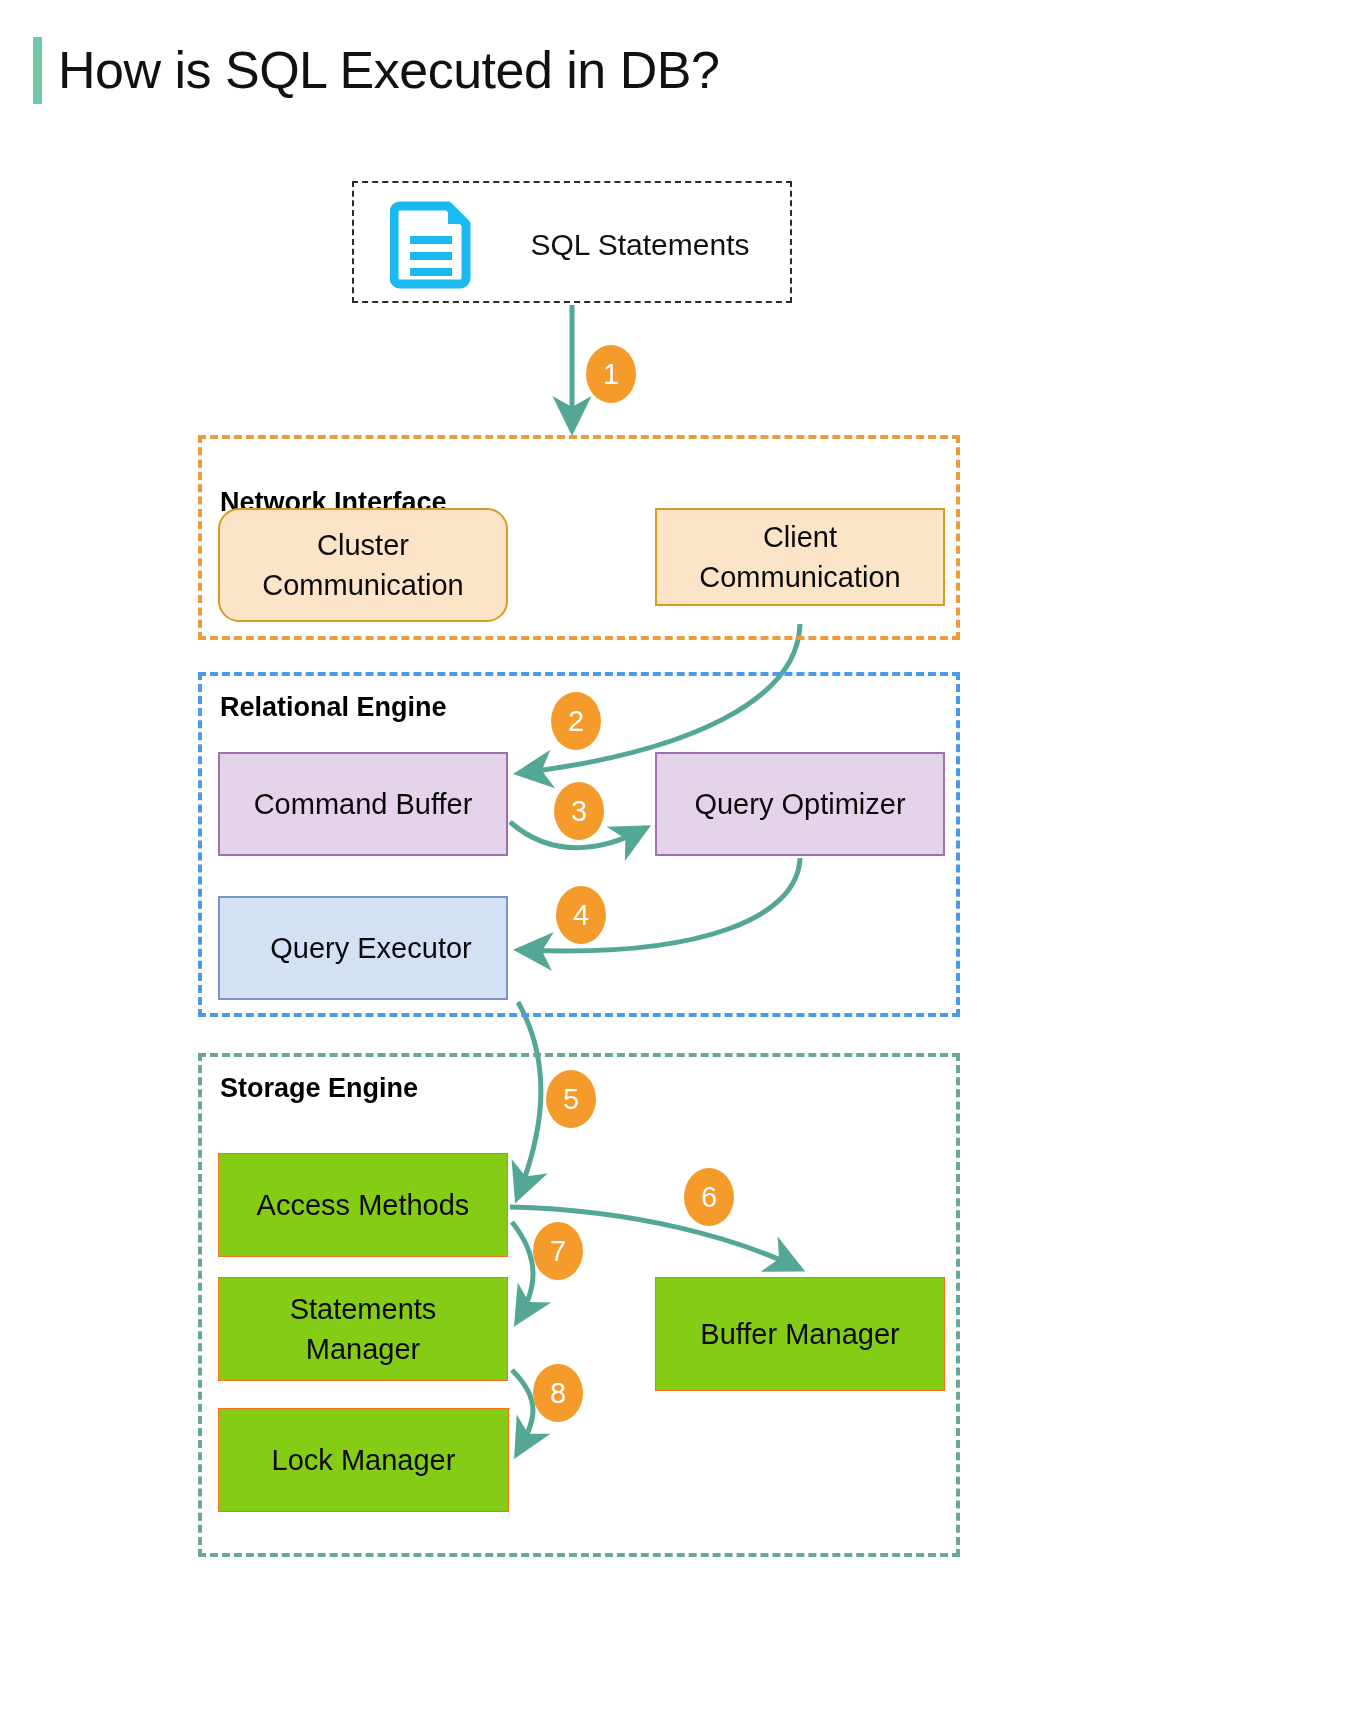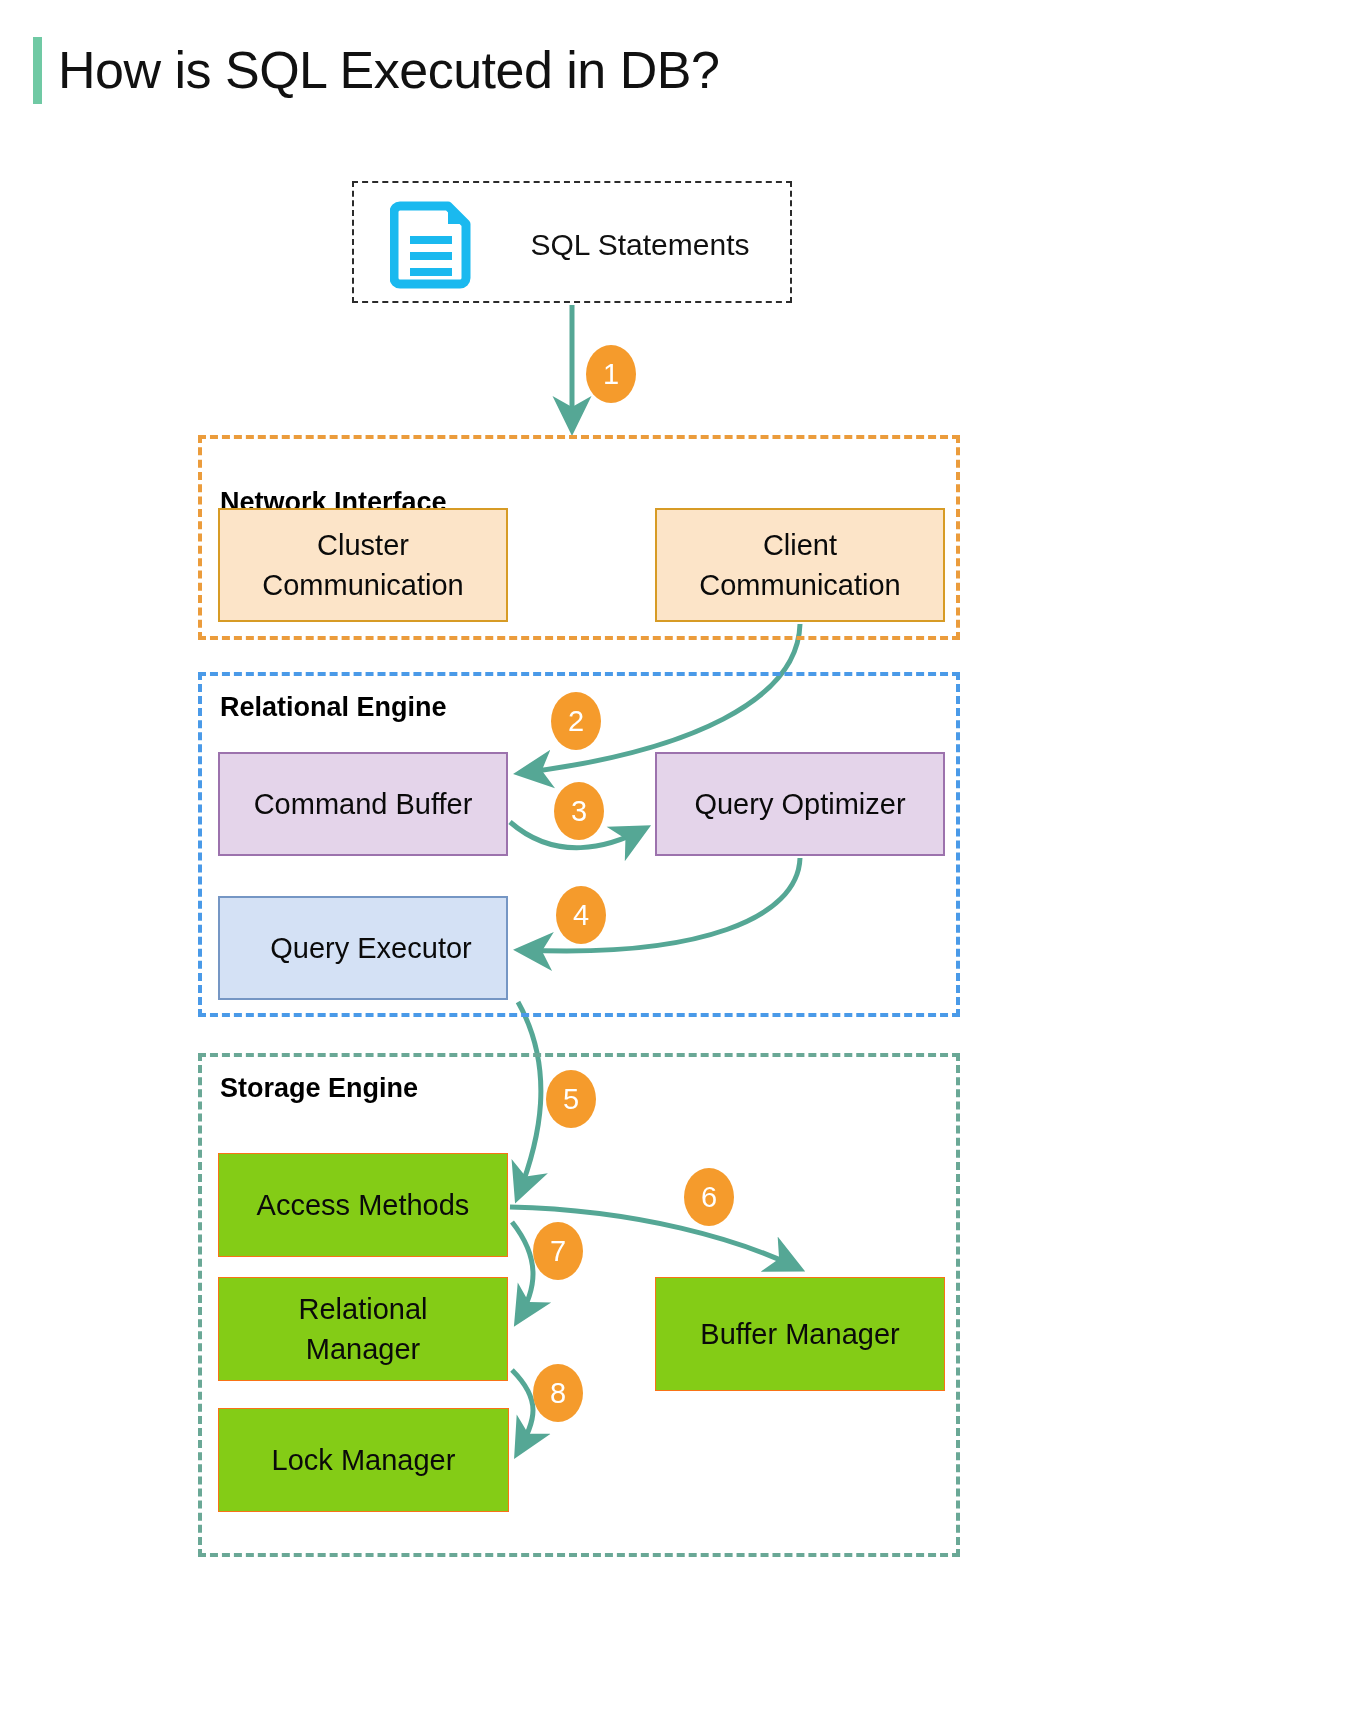--- a/index.html
+++ b/index.html
@@ -151,22 +151,22 @@
   .box-blue {
     background: #d4e1f5;
     border: 2px solid #7596c4;
   }
   .box-green {
     background: #84cc16;
     border: 1px solid #f97316;
   }
 
   
-  #node-cluster-communication { left: 218px; top: 508px; width: 290px; height: 114px; }
-  #node-client-communication  { left: 655px; top: 508px; width: 290px; height: 114px; }
+  #node-cluster-communication { left: 218px; top: 508px; width: 290px; height: 114px; border-radius: 21px; }
+  #node-client-communication  { left: 655px; top: 508px; width: 290px; height: 98px; }
   #node-command-parser        { left: 218px; top: 752px; width: 290px; height: 104px; }
   #node-query-optimizer       { left: 655px; top: 752px; width: 290px; height: 104px; }
   #node-query-executor        { left: 218px; top: 896px; width: 290px; height: 104px; padding-left: 16px; }
   #node-access-methods        { left: 218px; top: 1153px; width: 290px; height: 104px; }
   #node-transaction-manager   { left: 218px; top: 1277px; width: 290px; height: 104px; }
   #node-lock-manager          { left: 218px; top: 1408px; width: 291px; height: 104px; }
   #node-buffer-manager        { left: 655px; top: 1277px; width: 290px; height: 114px; }
 
   
   .step-badge {
@@ -267,21 +267,21 @@
 </div>
 
 <div id="group-storage" class="group"></div>
 <div id="group-storage-title" class="group-title">Storage Engine</div>
 
 <div id="node-access-methods" class="node box-green">
   <span>Access Methods</span>
 </div>
 <div id="node-transaction-manager" class="node box-green">
   <span>
-    <span>Relational</span><br>
+    <span>Statements</span><br>
     <span>Manager</span>
   </span>
 </div>
 <div id="node-lock-manager" class="node box-green">
   <span>Lock Manager</span>
 </div>
 <div id="node-buffer-manager" class="node box-green">
   <span>Buffer Manager</span>
 </div>
 

